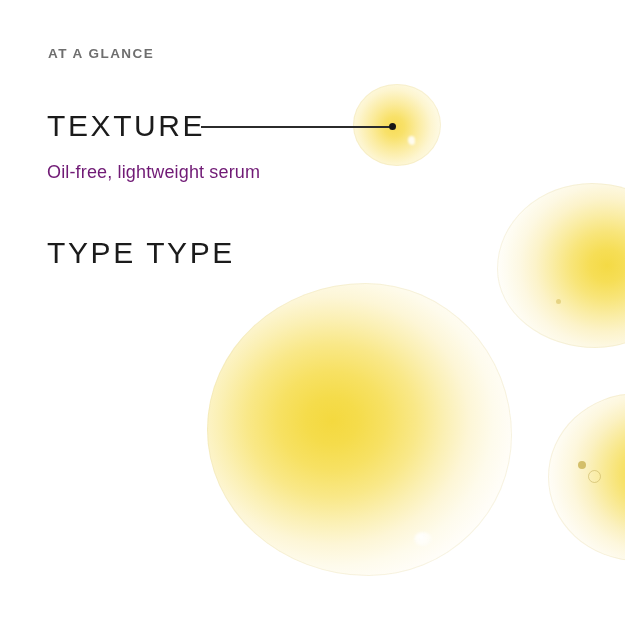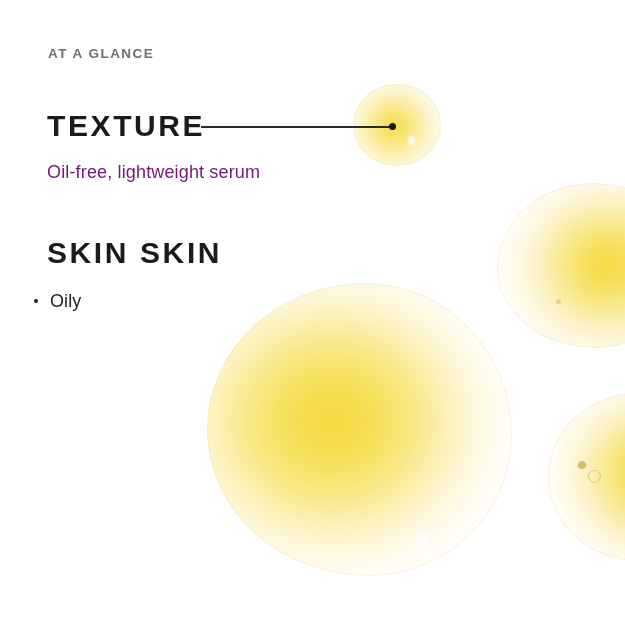--- a/index.html
+++ b/index.html
@@ -188,21 +188,21 @@
     font-size: 13.5px;
     font-weight: 700;
     letter-spacing: 1.45px;
     color: #6e6e6e;
     line-height: 1;
   }
 
   .section-heading {
     position: absolute;
     font-size: 30px;
-    font-weight: 700;
+    font-weight: 400;
     letter-spacing: 2.6px;
     color: #1b1b1b;
     line-height: 1;
     white-space: nowrap;
   }
   #heading-texture { left: 47px; top: 111px; }
   #heading-skintype { left: 47px; top: 238px; }
 
   #texture-sub {
     position: absolute;
@@ -282,23 +282,19 @@
 
     <div id="eyebrow">AT A GLANCE</div>
 
     <div class="section-heading" id="heading-texture">TEXTURE</div>
 
     <div id="connector"></div>
     <div id="connector-dot"></div>
 
     <div id="texture-sub">Oil-free, lightweight serum</div>
 
-    <div class="section-heading" id="heading-skintype">SKIN SKIN</div>
+    <div class="section-heading" id="heading-skintype">TYPE TYPE</div>
 
     <ul id="skin-list">
-      <li>
-        <span class="dot"></span>
-        <span>Oily</span>
-      </li>
     </ul>
 
   </div>
 </div>
 
 </body></html>

